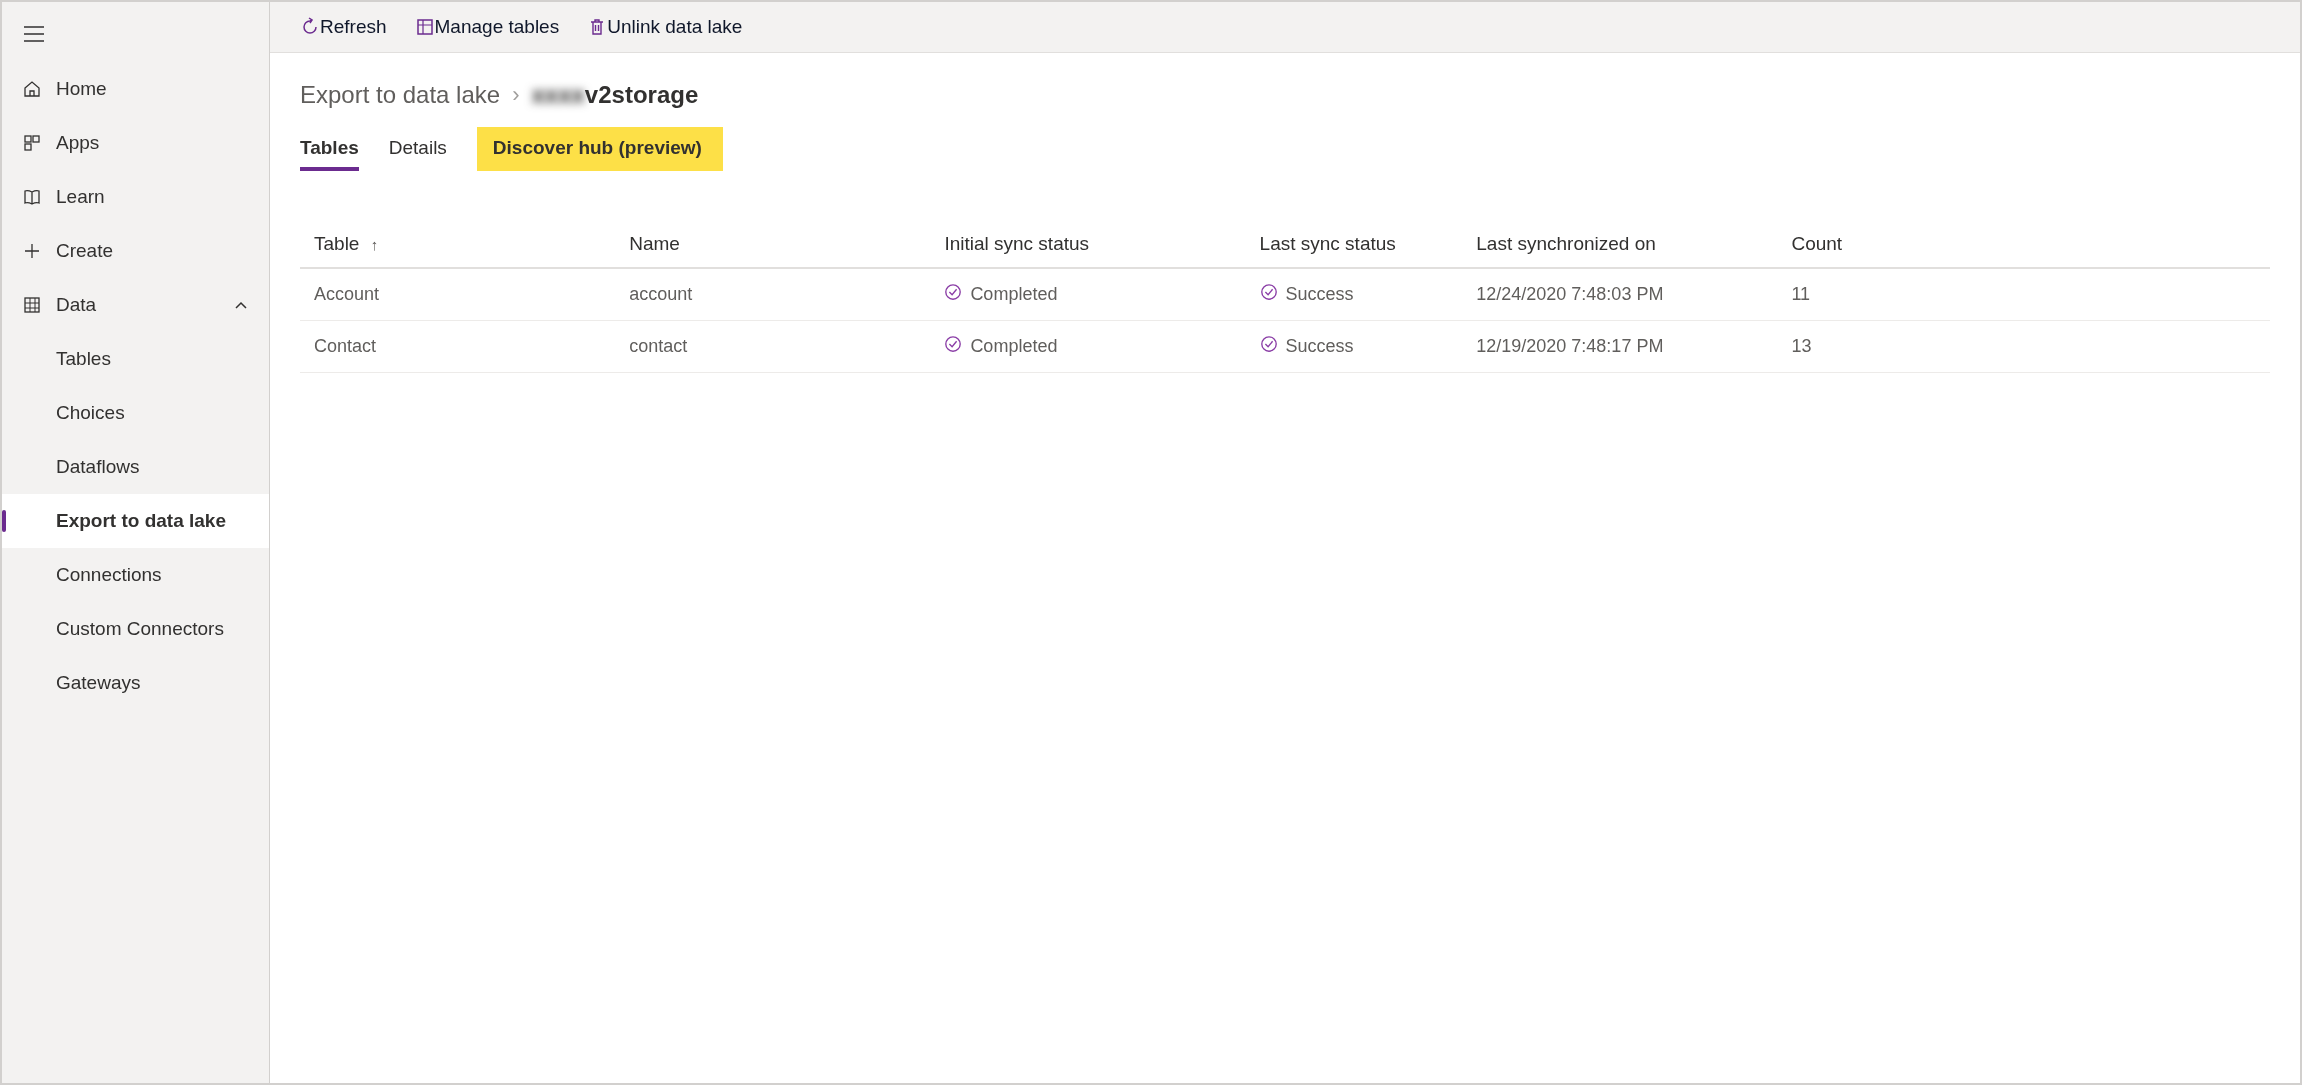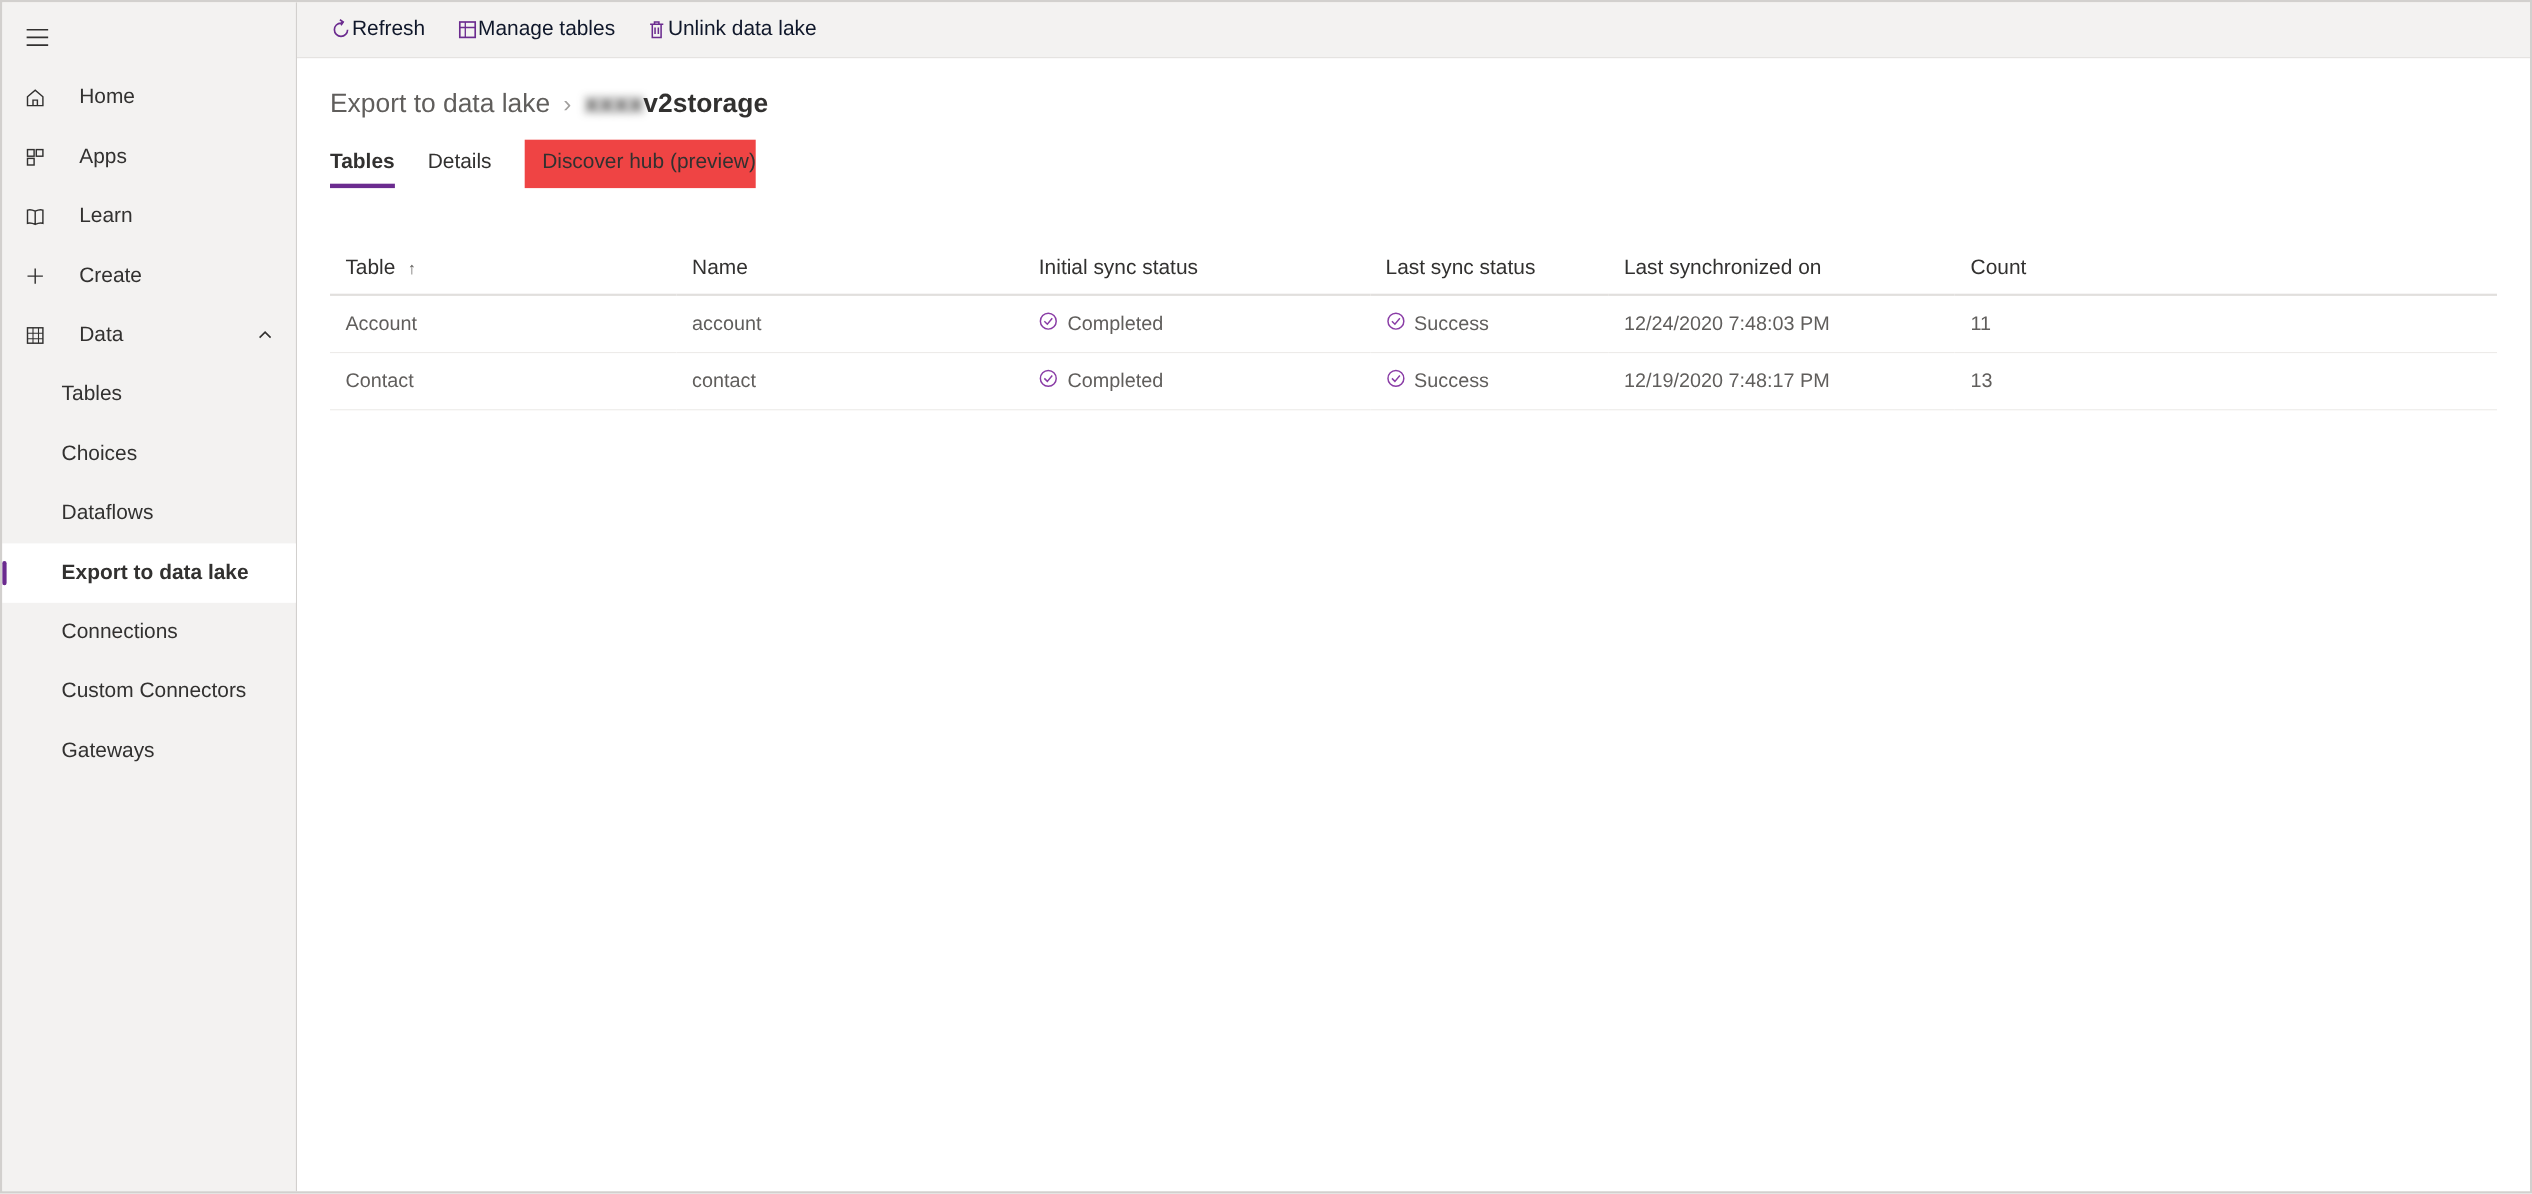--- a/index.html
+++ b/index.html
@@ -44,21 +44,20 @@
     }
 
     .nav-item {
       display: flex;
       align-items: center;
       padding: 16px 20px;
       cursor: pointer;
       font-size: 19px;
       color: #323130;
       position: relative;
-      gap: 16px;
     }
 
     .nav-item-icon {
       width: 20px;
       height: 20px;
       margin-right: 14px;
       flex-shrink: 0;
       display: flex;
       align-items: center;
       justify-content: center;
@@ -202,23 +201,24 @@
       content: "";
       position: absolute;
       left: 0;
       right: 0;
       bottom: 0;
       height: 4px;
       background: #6b2b8f;
     }
 
     .tab.highlight {
-      background: #ef4444;
+      background: #fde047;
       padding-left: 16px;
-      padding-right: 0;
+      padding-right: 21px;
+      font-weight: bold;
     }
 
     .data-table {
       width: 100%;
       border-collapse: collapse;
     }
 
     .data-table th {
       text-align: left;
       font-size: 19px;

